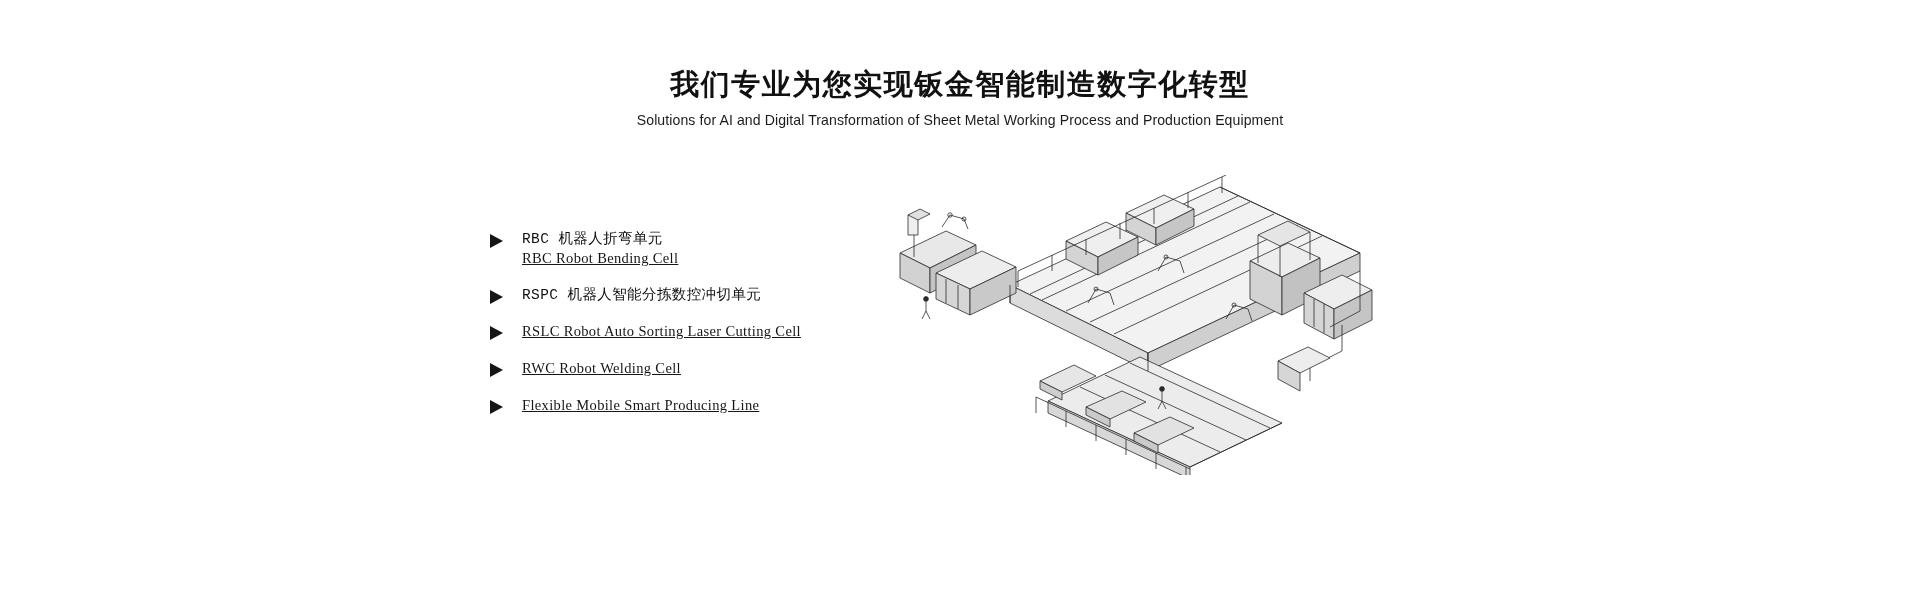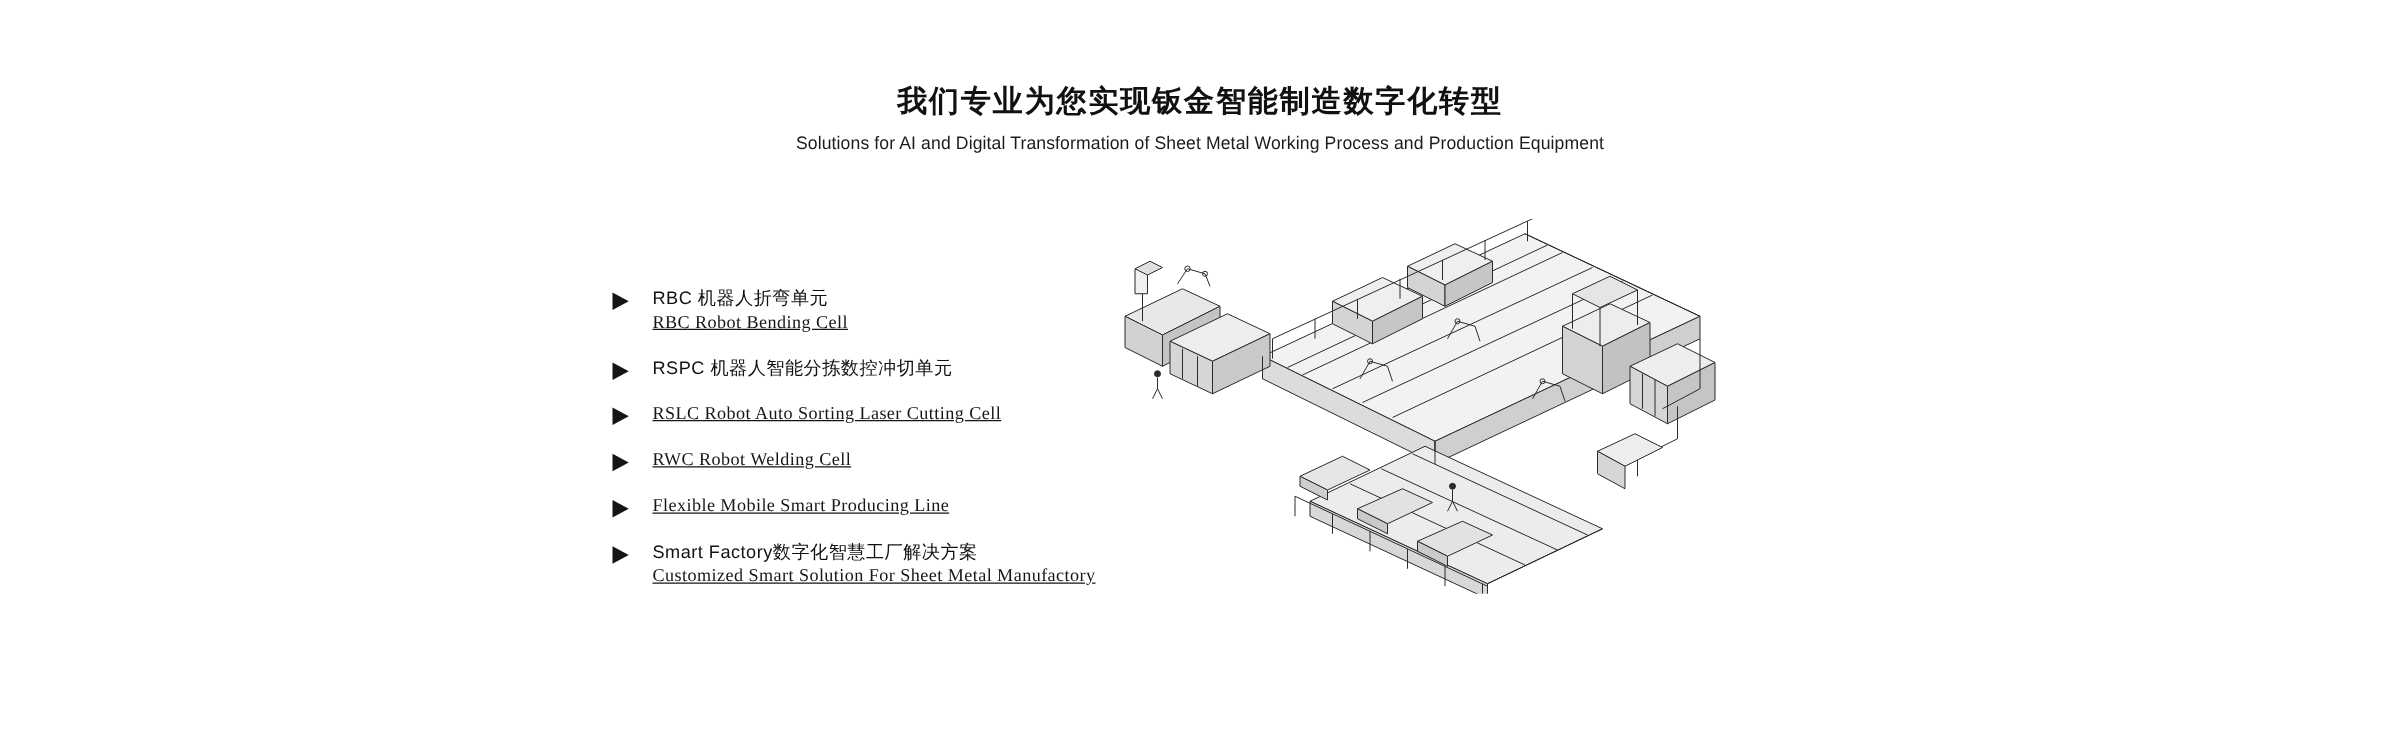--- a/index.html
+++ b/index.html
@@ -24,21 +24,21 @@
   .heading-block {
     position: absolute;
     top: 68px;
     left: 0;
     width: 1920px;
     text-align: center;
   }
   .headline {
     font-family: "Liberation Sans", sans-serif;
     font-weight: bold;
-    font-size: 24px;
+    font-size: 29px;
     letter-spacing: 1.5px;
     color: #111111;
     line-height: 1.15;
     margin: 0;
   }
   .subheadline {
     font-family: "Liberation Sans", sans-serif;
     font-weight: normal;
     font-size: 14.5px;
     letter-spacing: 0.1px;
@@ -63,21 +63,21 @@
     position: absolute;
     left: 0;
     top: 4px;
     width: 0;
     height: 0;
     border-top: 7px solid transparent;
     border-bottom: 7px solid transparent;
     border-left: 13px solid #151515;
   }
   .feature-cn {
-    font-family: Liberation Sans, sans-serif;
+    font-family: Liberation Mono, monospace;
     font-size: 14.5px;
     letter-spacing: 0.4px;
     color: #111111;
     line-height: 1.25;
     white-space: nowrap;
   }
   .feature-en {
     font-family: "Liberation Serif", serif;
     font-size: 14.5px;
     letter-spacing: 0.35px;
@@ -131,25 +131,20 @@
     <div class="feature-item">
       <span class="bullet-icon"></span>
       <div class="feature-en">RWC Robot Welding Cell</div>
     </div>
 
     <div class="feature-item">
       <span class="bullet-icon"></span>
       <div class="feature-en">Flexible Mobile Smart Producing Line</div>
     </div>
 
-    <div class="feature-item">
-      <span class="bullet-icon"></span>
-      <div class="feature-cn">Smart Factory数字化智慧工厂解决方案</div>
-      <div class="feature-en">Customized Smart Solution For Sheet Metal Manufactory</div>
-    </div>
 
   </div>
 
   <div class="illustration">
     <svg width="560" height="300" viewBox="0 0 560 300" xmlns="http://www.w3.org/2000/svg">
       <g stroke="#2b2b2b" stroke-width="0.8" fill="none" stroke-linejoin="round">
 
         <g>
           <polygon points="120,110 330,12 470,78 258,178" fill="#f2f2f2"></polygon>
           <polygon points="120,110 258,178 258,196 120,128" fill="#dcdcdc"></polygon>

